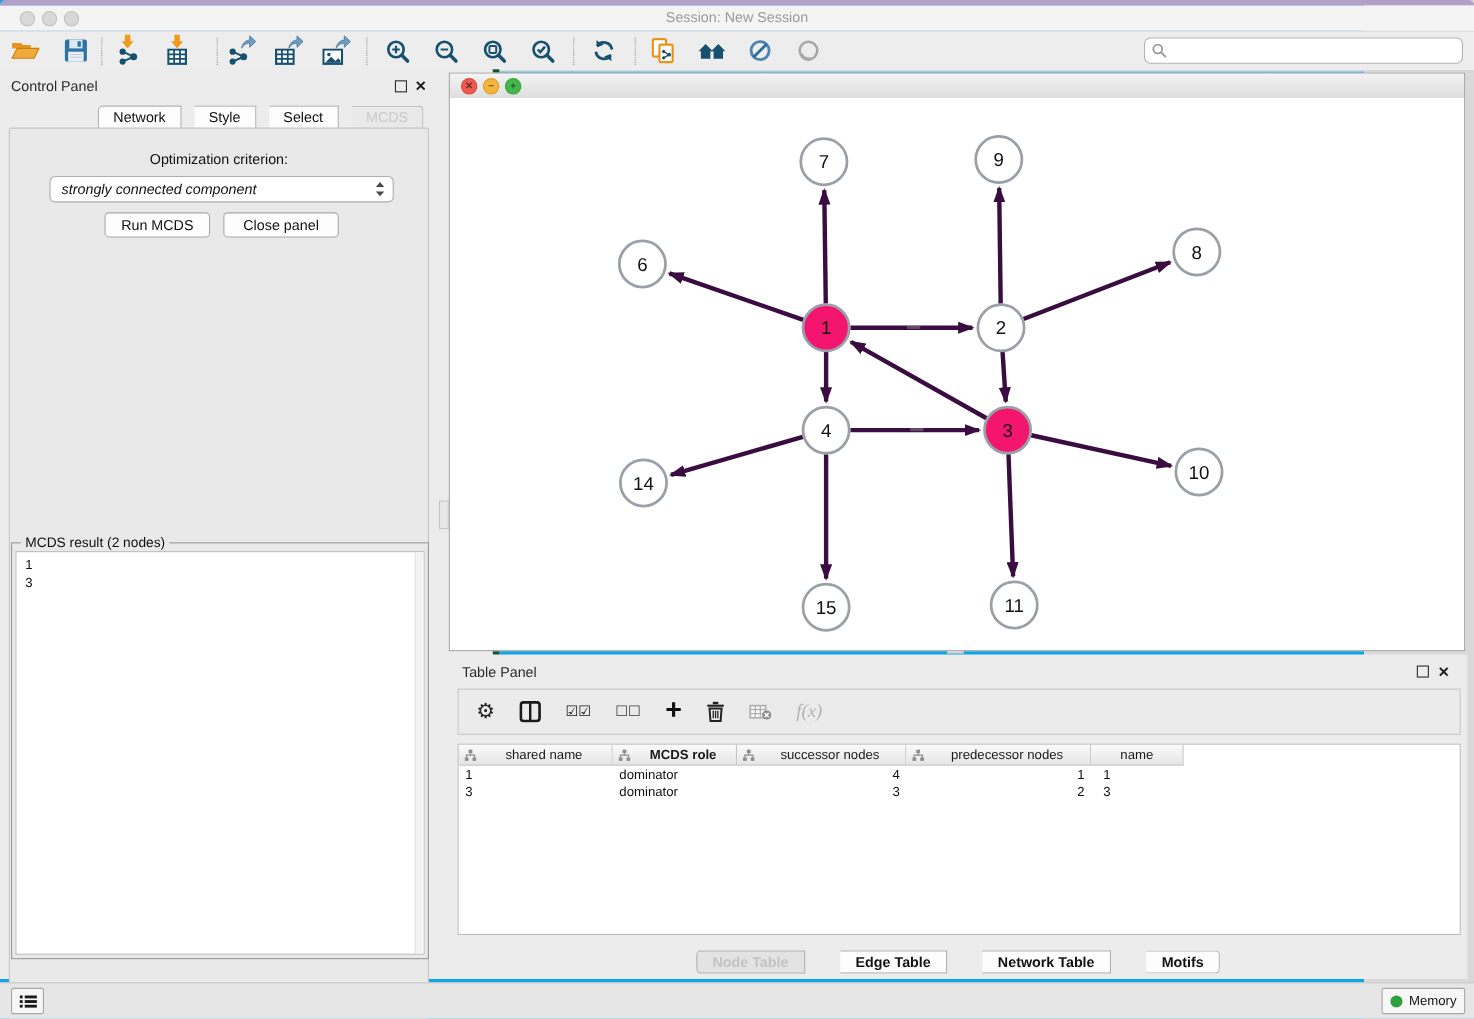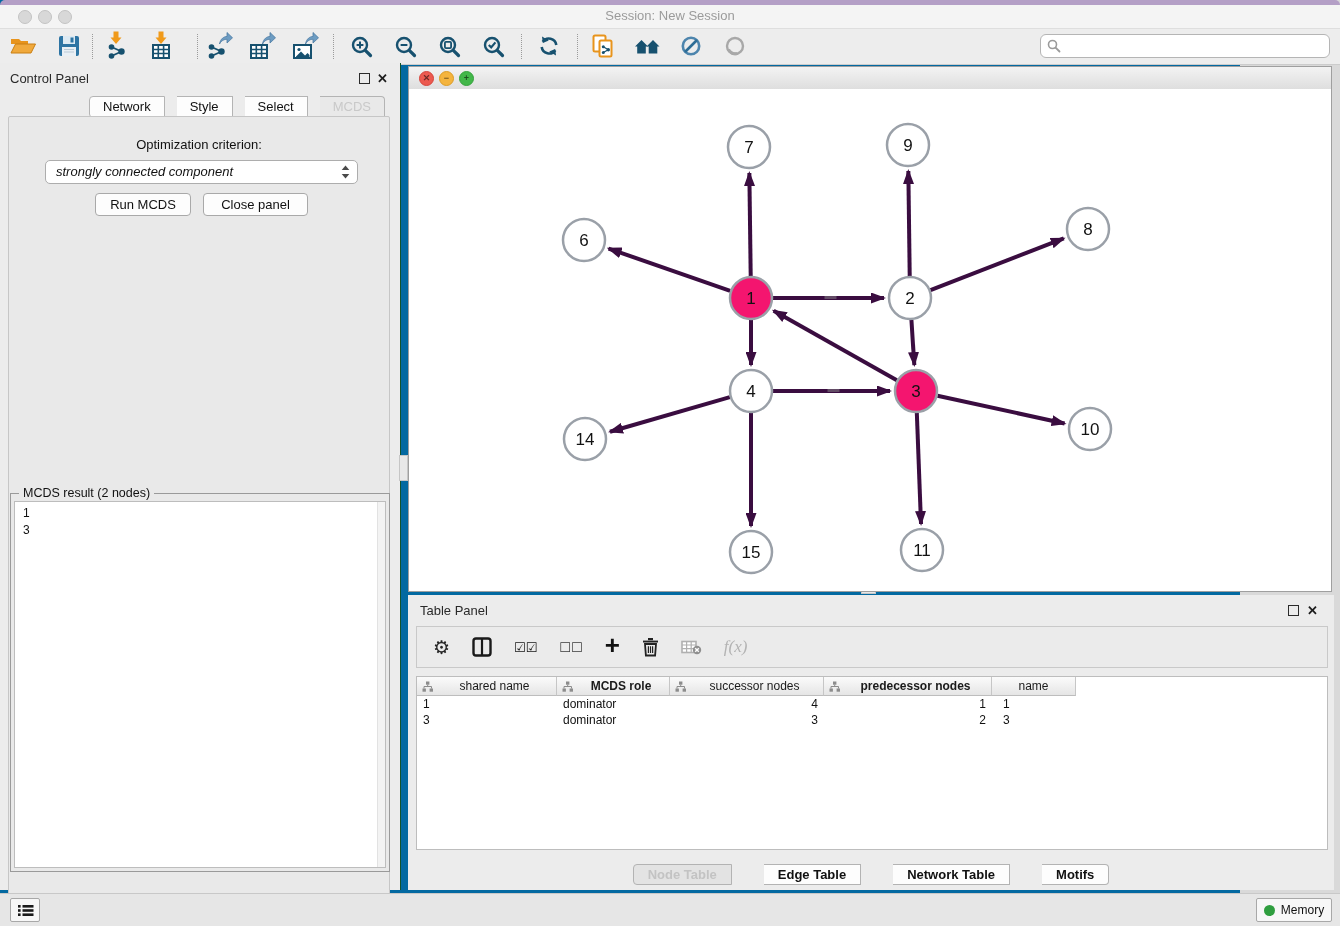--- a/index.html
+++ b/index.html
@@ -1,37 +1,37 @@
 <!DOCTYPE html>
 <html><head>
 <meta charset="utf-8">
 <style>
   html,body{margin:0;padding:0;width:1340px;height:926px;overflow:hidden;
     font-family:"Liberation Sans",sans-serif;background:#d9d9d9;}
-  #app{position:relative;width:1240px;height:926px;background:#0369a1;}
+  #app{position:relative;width:1240px;height:926px;background:#0ea5e9;}
 
   
   .top-strip{position:absolute;left:0;top:0;width:1340px;height:5px;background:#b49fc6;border-radius:7px 7px 0 0;}
   .titlebar{position:absolute;left:0;top:5px;width:1340px;height:23px;background:#f4f4f4;}
   .titlebar .title{position:absolute;left:0;right:0;top:3px;text-align:center;font-size:13px;color:#9b9b9b;}
   .tl{position:absolute;top:5px;width:12px;height:12px;border-radius:50%;background:#d8d8d8;border:1px solid #c3c3c3;}
 
   
   .toolbar{position:absolute;left:0;top:28px;width:1340px;height:35px;background:#ededed;
     border-top:1px solid #dedede;border-bottom:1px solid #cccccc;}
   .tb-group{position:absolute;top:2px;height:30px;display:flex;align-items:center;}
   .tb-sep{position:absolute;top:5px;height:25px;border-left:1px dotted #9a9a9a;}
   .ic{width:30px;height:28px;display:flex;align-items:center;justify-content:center;position:relative;cursor:default;}
   .ic .ov{position:absolute;}
   .search{position:absolute;left:1040px;top:5px;width:288px;height:22px;background:#fff;border:1px solid #b5b5b5;border-radius:6px;}
   .search svg{position:absolute;left:6px;top:4px;}
   .search input{position:absolute;left:24px;top:1px;width:255px;height:18px;border:none;outline:none;font-size:12px;background:transparent;}
 
   
-  .cpanel{position:absolute;left:0;top:63px;width:400px;height:827px;background:#ececec;border-right:1px solid #14532d;}
+  .cpanel{position:absolute;left:0;top:63px;width:400px;height:827px;background:#ececec;border-right:6px solid #14532d;padding-left:48px;}
   .ph-title{position:absolute;left:10px;top:8px;font-size:13px;color:#2a2a2a;}
   .ph-float{position:absolute;width:9px;height:9px;border:1.5px solid #2b2b2b;background:transparent;}
   .ph-close{position:absolute;font-size:13px;font-weight:bold;color:#1c1c1c;line-height:13px;}
   .cp-tabs{position:absolute;left:77px;top:33px;display:flex;}
   .cp-tab{height:20px;line-height:20px;padding:0 13px;font-size:13px;color:#111;background:#fdfdfd;
     border:1px solid #b4b4b4;border-left:none;text-align:center;margin-left:12px;}
   .cp-tab:first-child{border-left:1px solid #b4b4b4;border-radius:4px 0 0 4px;}
   .cp-tab.sel{background:#e9e9e9;color:#c9c9c9;border-radius:0 4px 0 0;border-bottom-color:#e9e9e9;}
   .cp-content{position:absolute;left:8px;top:53px;width:382px;height:829px;background:#e9e9e9;
     border:1px solid #c6c6c6;border-radius:2px;box-sizing:border-box;}
@@ -404,21 +404,21 @@
           </div>
           <div class="th" style="width: 154px;">
             <svg width="11" height="11">
               <rect x="4" y="0.5" width="3.4" height="3.2" fill="#8c8c8c"></rect>
               <path d="M5.7 3.7 V5.5 M2 7.5 V5.5 H9.5 V7.5" stroke="#8c8c8c" stroke-width="1" fill="none"></path>
               <rect x="0.5" y="7.5" width="3.4" height="3.2" fill="#8c8c8c"></rect>
               <rect x="7.6" y="7.5" width="3.4" height="3.2" fill="#8c8c8c"></rect>
             </svg>
             <span>successor nodes</span>
           </div>
-          <div class="th" style="width: 168px; font-weight: bold;">
+          <div class="th" style="width: 168px;">
             <svg width="11" height="11">
               <rect x="4" y="0.5" width="3.4" height="3.2" fill="#8c8c8c"></rect>
               <path d="M5.7 3.7 V5.5 M2 7.5 V5.5 H9.5 V7.5" stroke="#8c8c8c" stroke-width="1" fill="none"></path>
               <rect x="0.5" y="7.5" width="3.4" height="3.2" fill="#8c8c8c"></rect>
               <rect x="7.6" y="7.5" width="3.4" height="3.2" fill="#8c8c8c"></rect>
             </svg>
             <span>predecessor nodes</span>
           </div>
           <div class="th" style="width: 84px; align-items: center;">
             <span>name</span>

